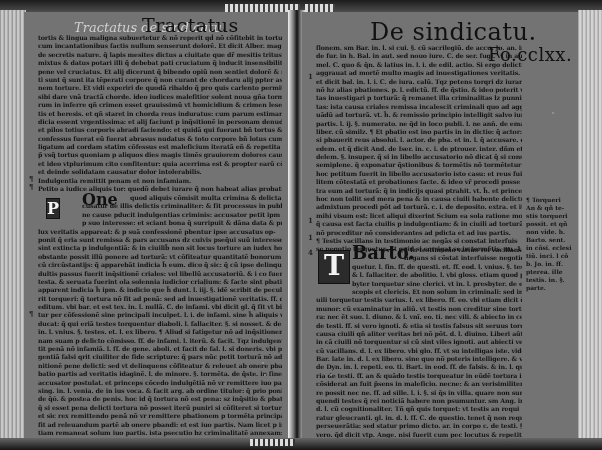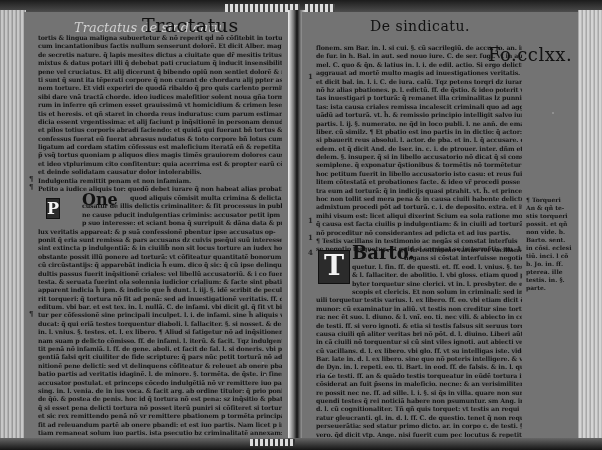--- a/index.html
+++ b/index.html
@@ -170,21 +170,21 @@
       <span class="ln">lictum remissum bz criminalitatẽ quandam q̃ aggrauat: vt sit delinquens iterũ</span>
 
     </div>
     <div class="specks" style="left:238px;top:350px;"></div>
     <div class="specks" style="left:240px;top:362px;"></div>
   </div>
 
   <div class="gutter"></div>
 
   <div class="page page-right">
-    <div class="running-head rh-right-title" style="left:68px;top:6px;font-size:14px;">De sindicatu.</div>
+    <div class="running-head rh-right-title" style="left:68px;top:6px;font-size:24px;">De sindicatu.</div>
     <div class="running-head rh-right-folio" style="left:186px;top:6px;font-size:18px;margin-top:26px;">Fo.cclxx.</div>
 
     <span class="mark" style="left:6px;top:60px;">1</span>
     <span class="mark" style="left:6px;top:204px;">1</span>
     <span class="mark" style="left:6px;top:221px;">1</span>
     <span class="mark" style="left:6px;top:236px;">4</span>
 
     <div class="text-block" style="left:14px;top:32px;width:206px;">
       <span class="ln">flonem. sm Bar. in. l. si cui. §. cũ sacrilegiũ. de accu. Jo. an. in tit.</span>
       <span class="ln">de fur. in h. Bal. in aut. sed nouo iure. C. de ser. fugi. vt in aut. q̃ fe</span>

